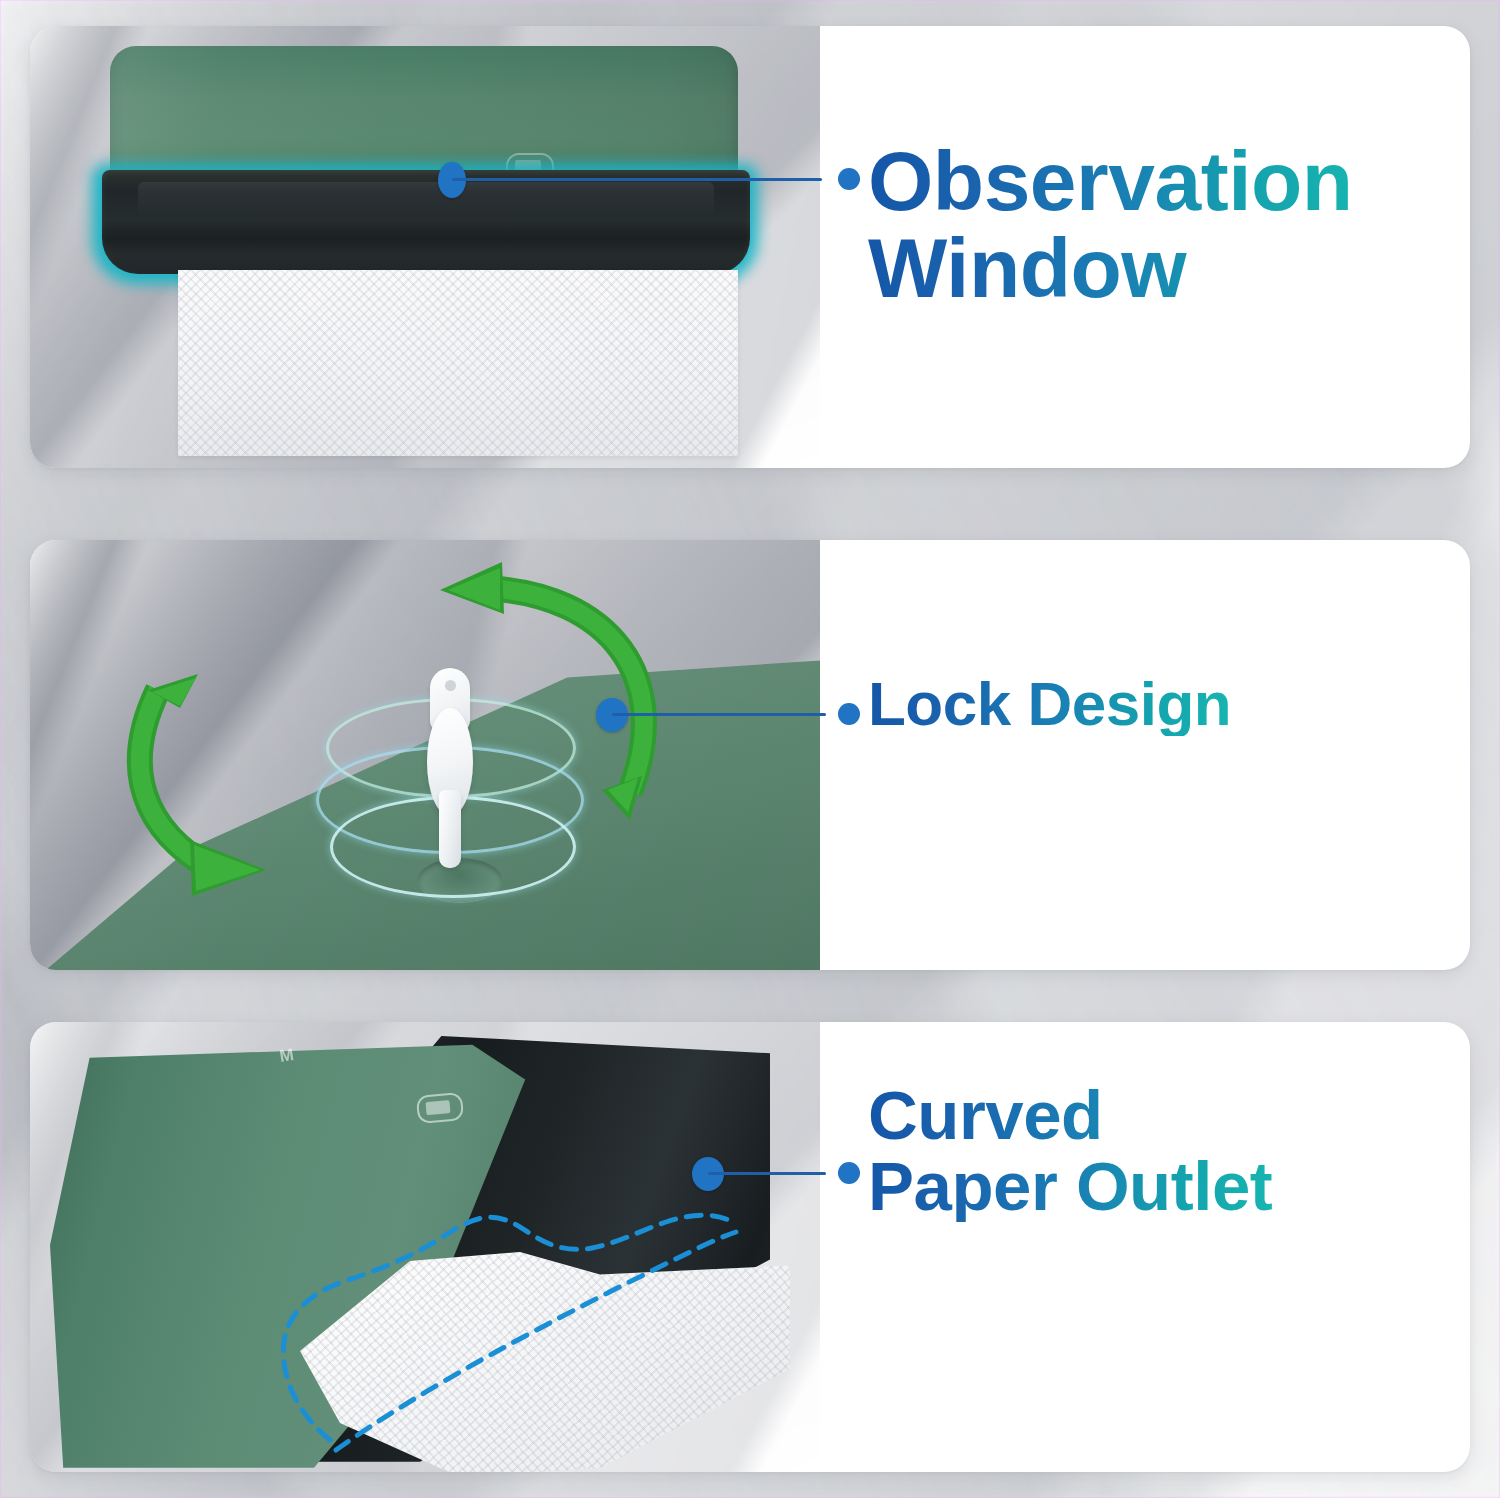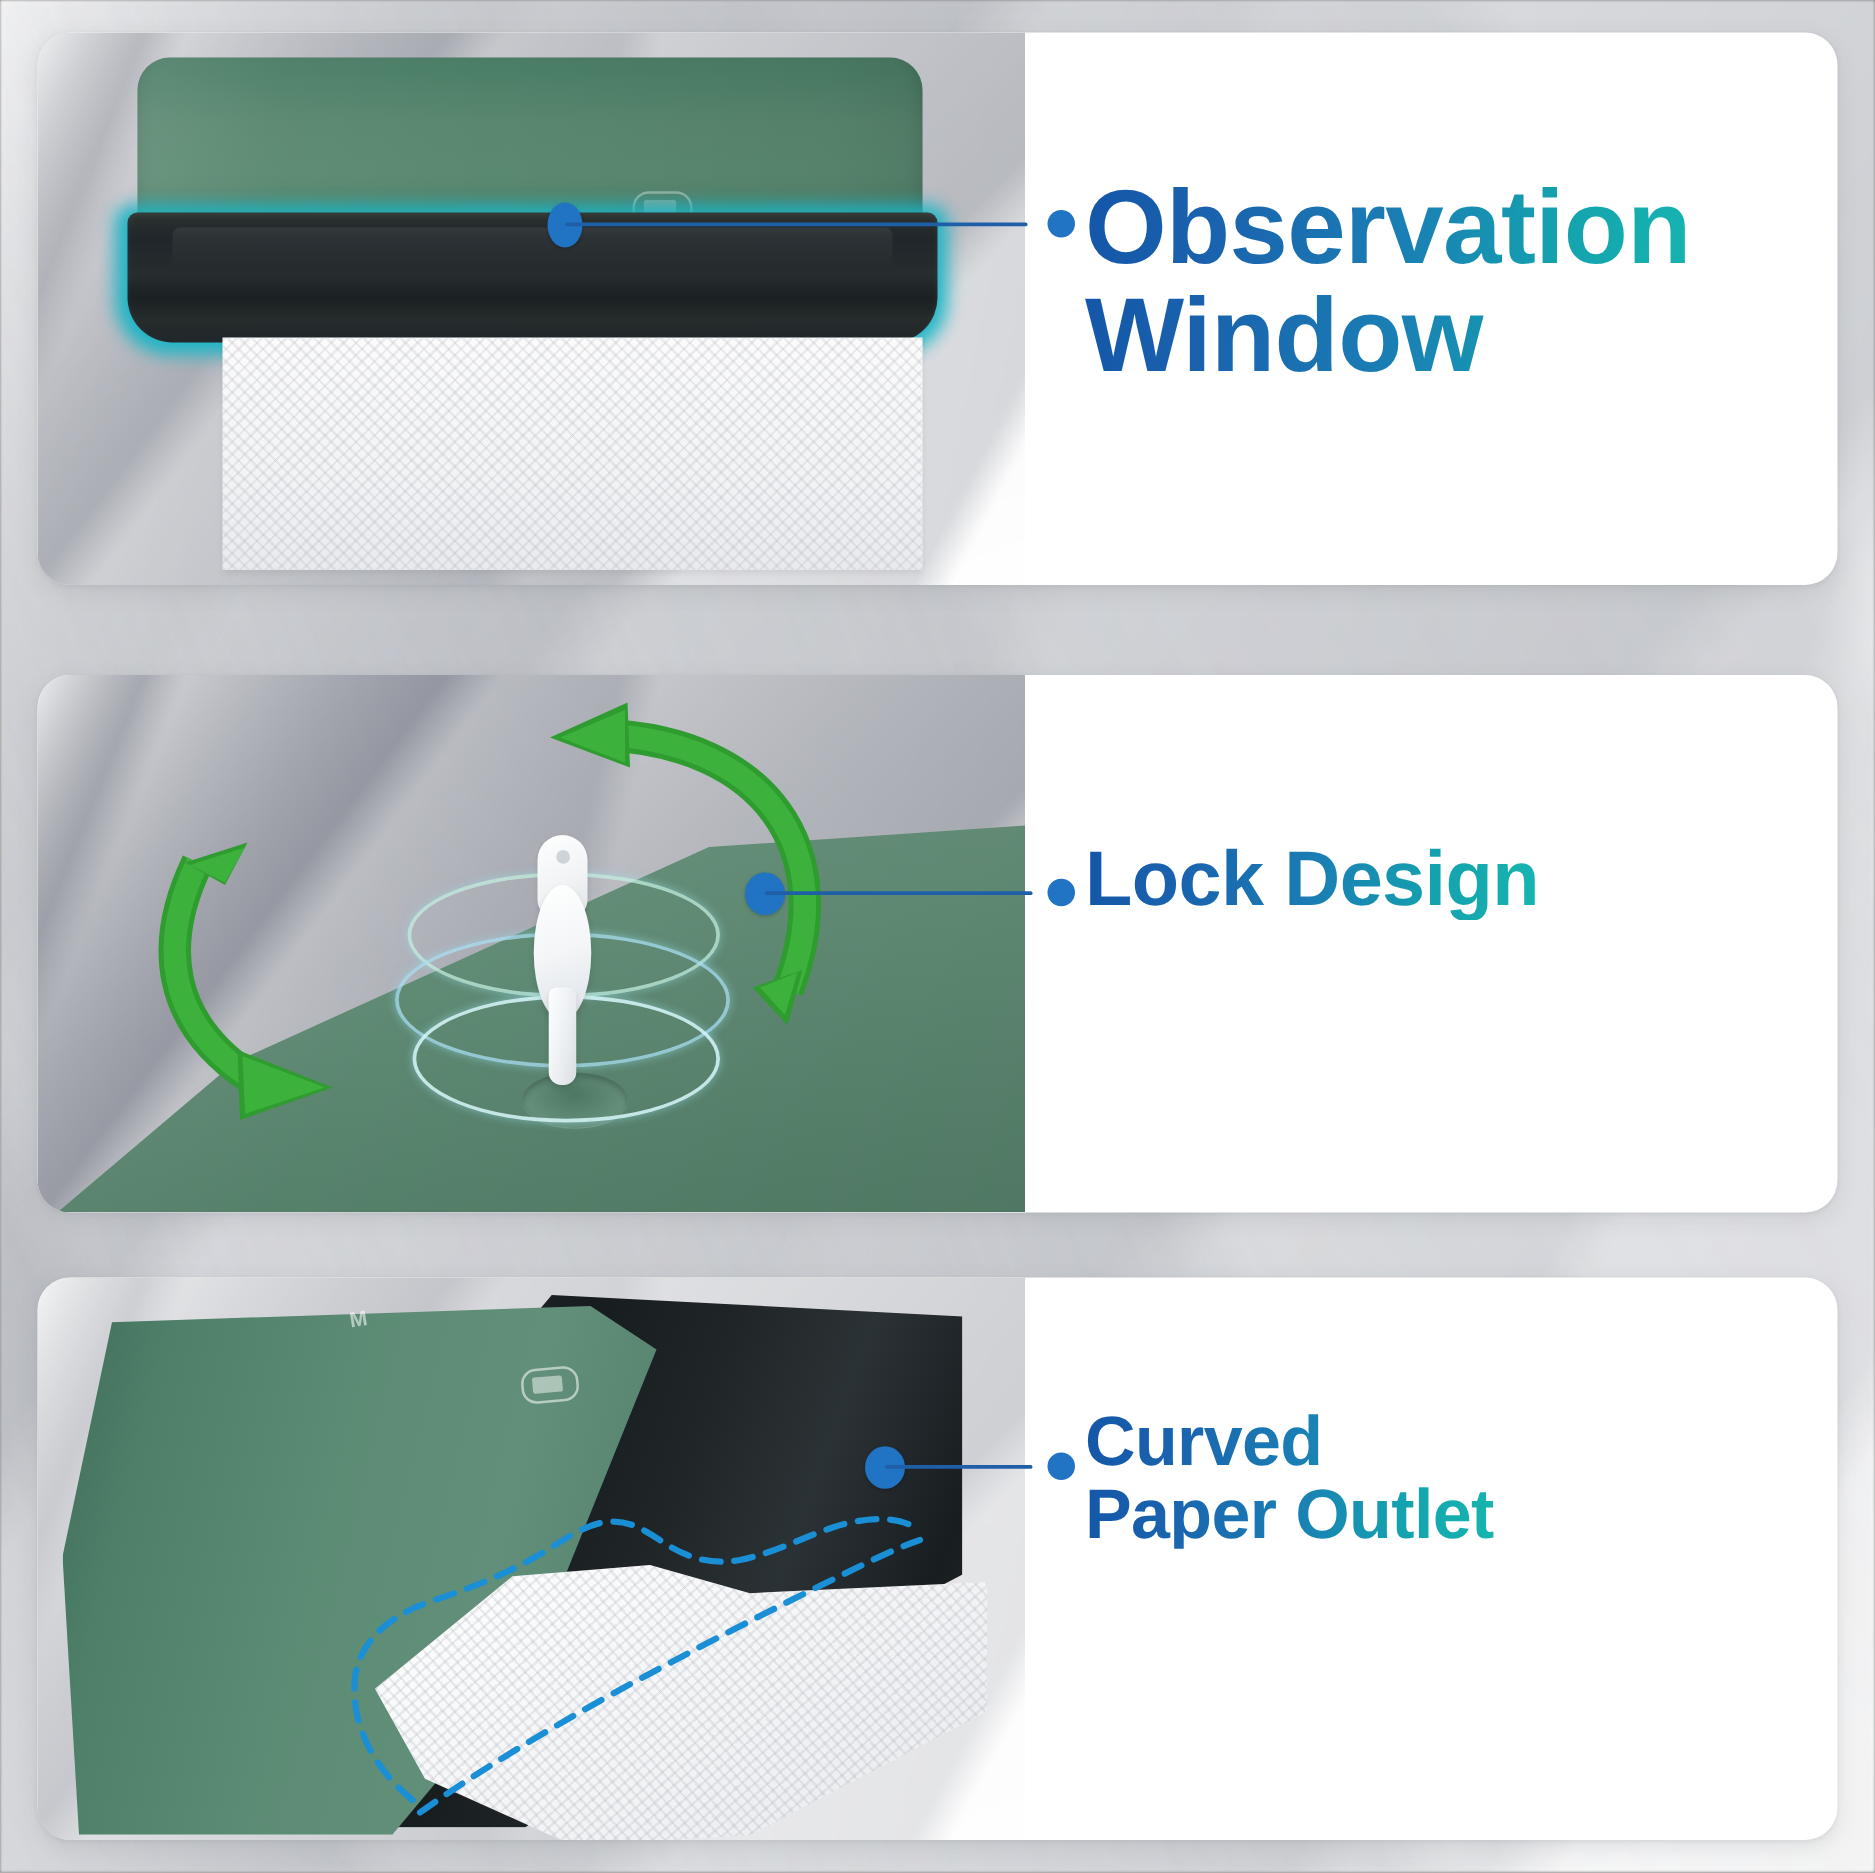--- a/index.html
+++ b/index.html
@@ -8,21 +8,21 @@
     width:1500px;height:1498px;
     font-family:"Liberation Sans", sans-serif;
     background:#ffffff;
     overflow:hidden;
     position:relative;
   }
 
   
   .page{
     position:absolute;inset:0;
-    background:#737373;
+    background:#f0abfc;
     overflow:hidden;
   }
   .marble-bg{
     position:absolute;inset:0;
     background:
       linear-gradient(118deg, rgba(205,207,210,.00) 0%, rgba(198,200,204,.45) 17.5%, rgba(205,207,210,.00) 19.5%),
       linear-gradient(124deg, rgba(190,192,197,.00) 0%, rgba(176,179,186,.55) 31%, rgba(190,192,197,.00) 33.6%),
       linear-gradient(110deg, rgba(205,207,210,.00) 0%, rgba(200,202,207,.40) 48%, rgba(205,207,210,.00) 50.5%),
       linear-gradient(131deg, rgba(205,207,210,.00) 0%, rgba(186,189,195,.42) 63%, rgba(205,207,210,.00) 65.4%),
       linear-gradient(113deg, rgba(205,207,210,.00) 0%, rgba(196,198,203,.38) 78%, rgba(205,207,210,.00) 80.2%),
@@ -241,21 +241,21 @@
     letter-spacing:-0.5px;
     background:linear-gradient(94deg,#1456a8 0%,#1a63ae 22%,#1a7fb4 52%,#14a3ae 78%,#17b5b0 100%);
     -webkit-background-clip:text;
     background-clip:text;
     color:transparent;
     -webkit-text-fill-color:transparent;
     white-space:pre-line;
   }
   #label-1{left:868px;top:138px;font-size:84px;}
   #label-2{left:868px;top:672px;font-size:62px;}
-  #label-3{left:868px;top:1124px;font-size:56px;}
+  #label-3{left:868px;top:1080px;font-size:69px;}
 </style>
 </head>
 <body>
 
 <div class="page">
   <div class="marble-bg"></div>
   <div class="marble-bg2"></div>
 
   <div class="card" id="card-1">
     <div class="photo photo-1">

